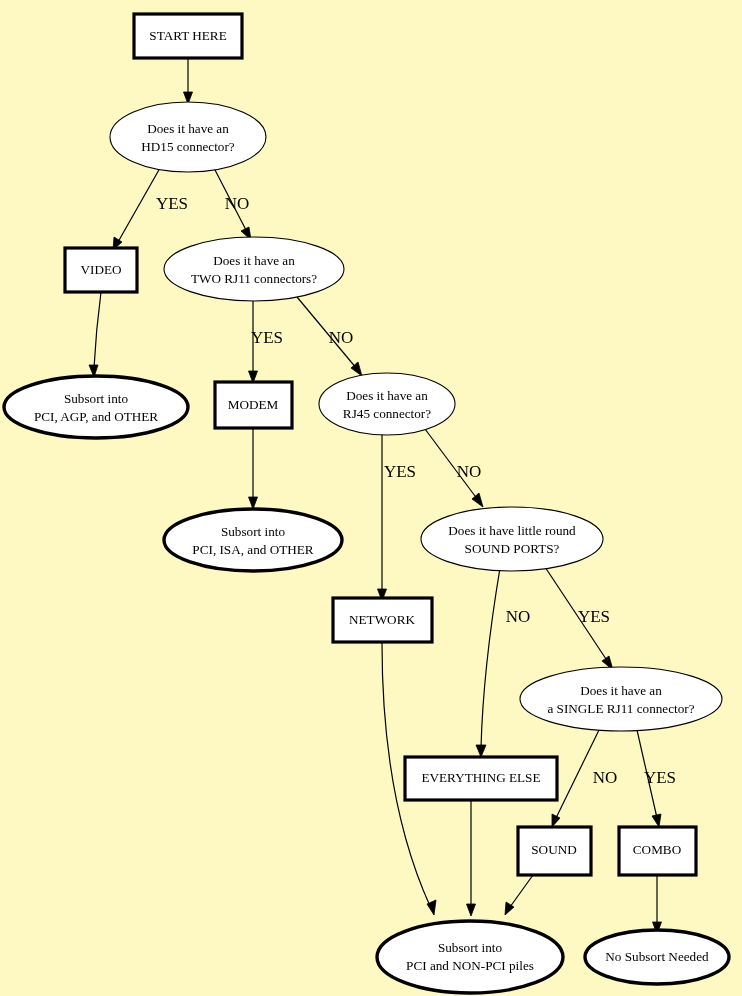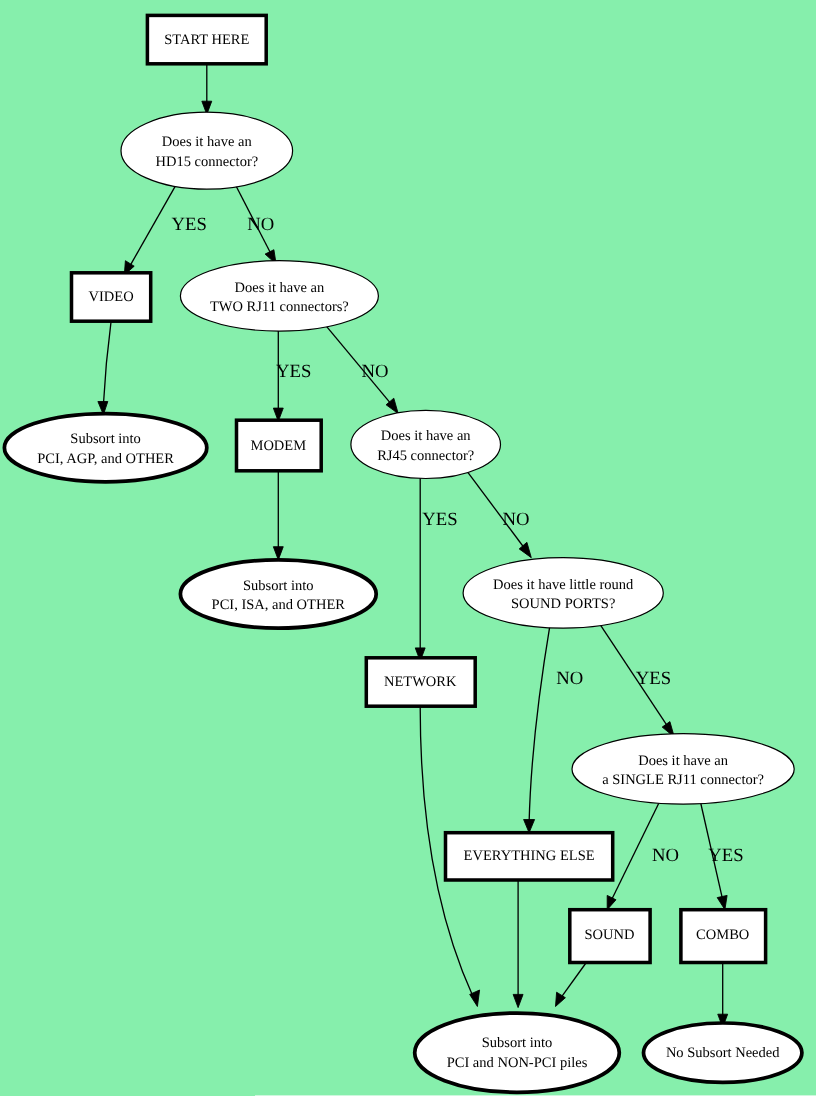--- a/index.html
+++ b/index.html
@@ -8,21 +8,21 @@
     padding: 0;
     background: #ffffff;
   }
   body {
     font-family: "Liberation Serif", serif;
   }
   #diagram-root {
     position: relative;
     width: 742px;
     height: 996px;
-    background: #86efac;
+    background: #fef9c3;
     overflow: hidden;
   }
   #flow-svg {
     position: absolute;
     top: 0;
     left: 0;
     width: 742px;
     height: 996px;
   }
   .node-shape {

